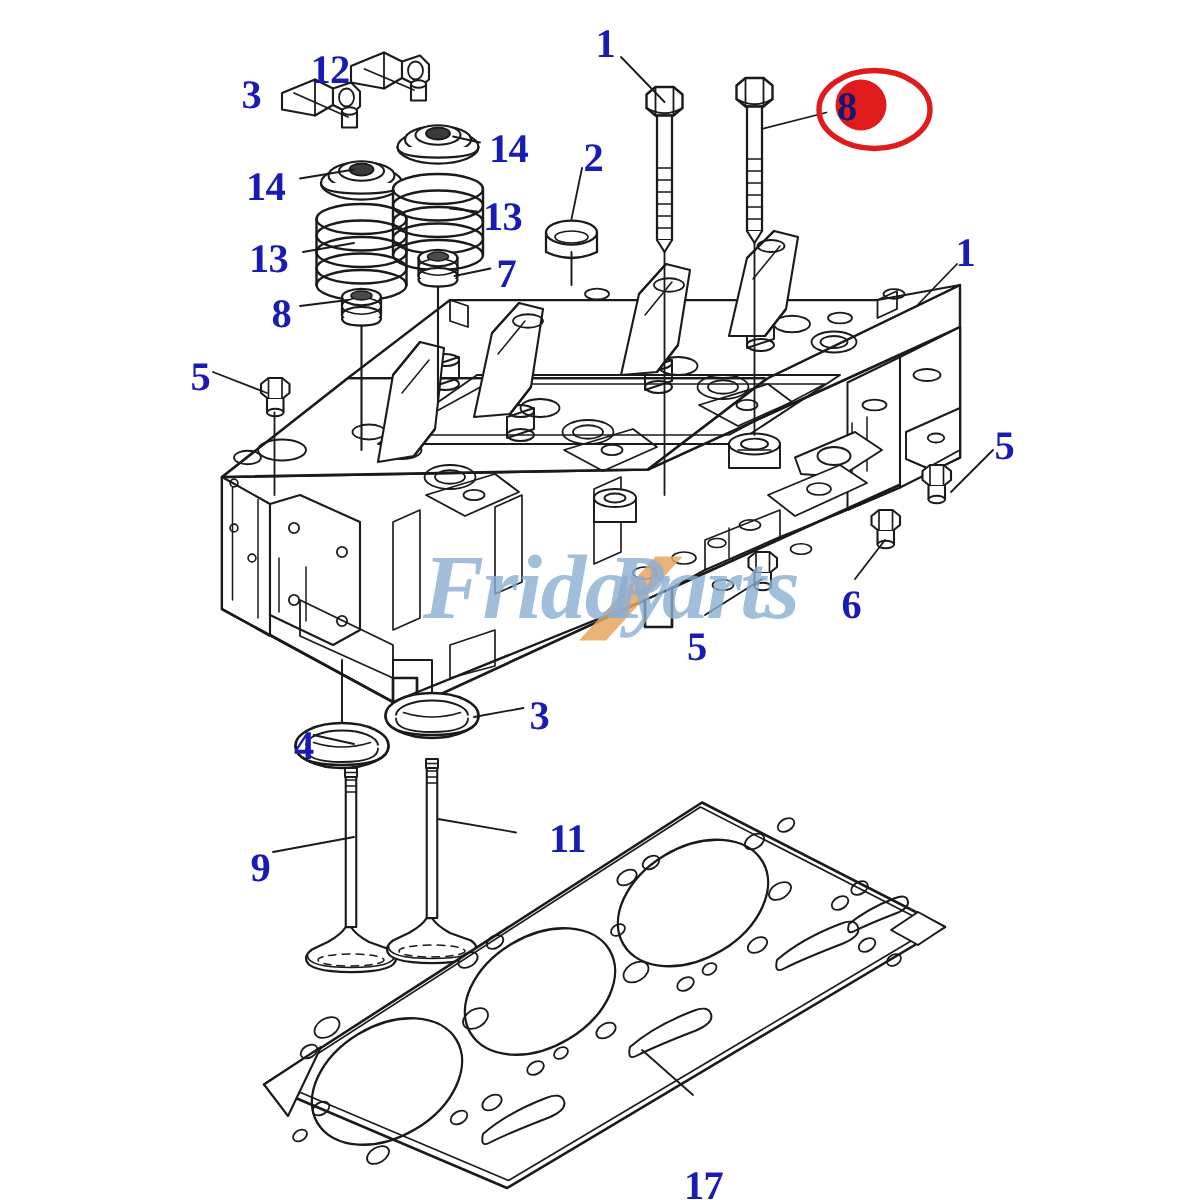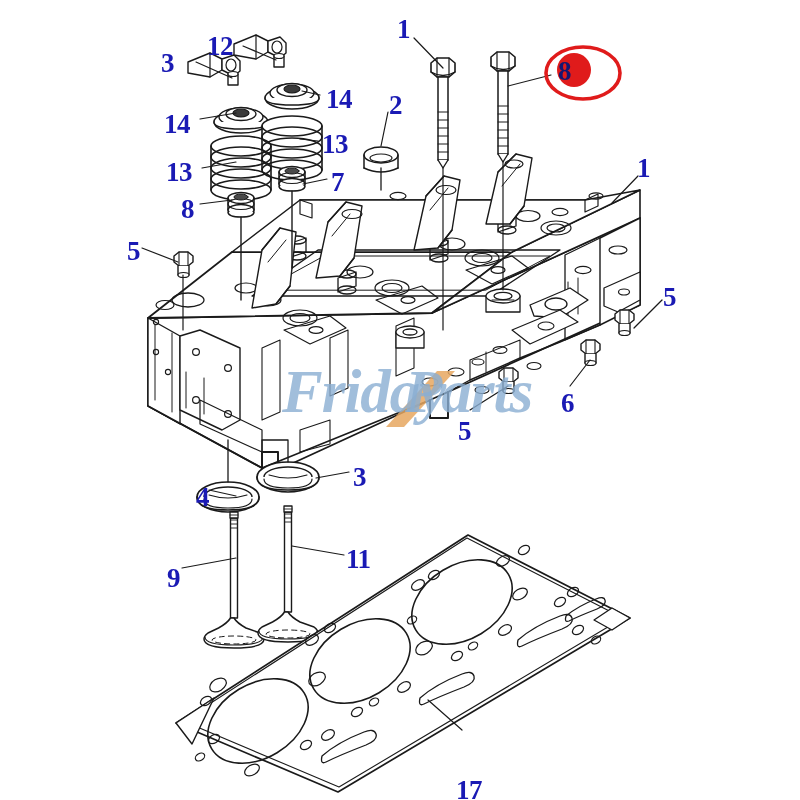--- a/index.html
+++ b/index.html
@@ -419,16 +419,16 @@
   <div class="callout" style="left:397px; top:16px;">1</div>
   <div class="callout hl" style="left:558px; top:58px;">8</div>
   <div class="callout" style="left:637px; top:155px;">1</div>
   <div class="callout" style="left:127px; top:238px;">5</div>
   <div class="callout" style="left:663px; top:284px;">5</div>
   <div class="callout" style="left:561px; top:390px;">6</div>
   <div class="callout" style="left:458px; top:418px;">5</div>
   <div class="callout" style="left:353px; top:464px;">3</div>
   <div class="callout" style="left:196px; top:484px;">4</div>
   <div class="callout" style="left:167px; top:565px;">9</div>
-  <div class="callout" style="left:346px; top:546px;">11</div>
+  <div class="callout" style="left:366px; top:546px;">11</div>
   <div class="callout" style="left:456px; top:737px;margin-top:40px;">17</div>
 
 </div>
 
 </body></html>

